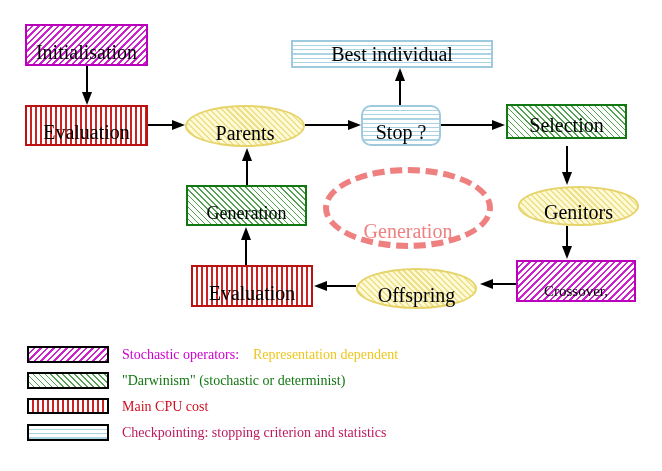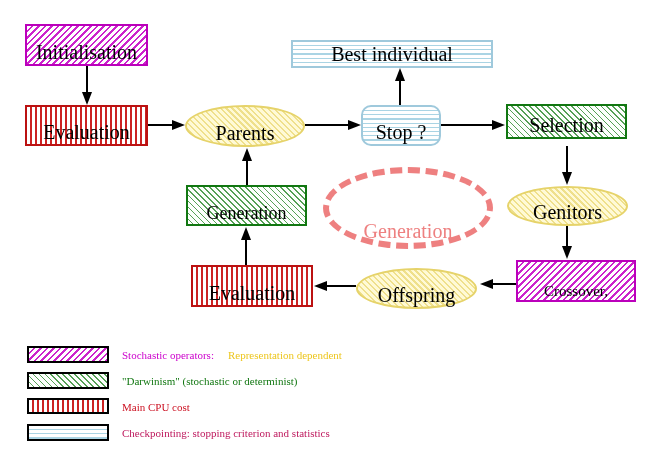--- a/index.html
+++ b/index.html
@@ -35,21 +35,21 @@
   .hline,.vline{position:absolute;background:#000;}
   .hline{height:2px;} .vline{width:2px;}
   .ah{position:absolute;width:0;height:0;}
   .ah-right{border-top:5px solid transparent;border-bottom:5px solid transparent;border-left:13px solid #000;}
   .ah-left {border-top:5px solid transparent;border-bottom:5px solid transparent;border-right:13px solid #000;}
   .ah-up   {border-left:5px solid transparent;border-right:5px solid transparent;border-bottom:13px solid #000;}
   .ah-down {border-left:5px solid transparent;border-right:5px solid transparent;border-top:13px solid #000;}
 
   
   .swatch{position:absolute;box-sizing:border-box;border:2px solid;}
-  .legtext{position:absolute;left:122px;font-size:11px;line-height:22px;white-space:nowrap;text-align:right;}
+  .legtext{position:absolute;left:122px;font-size:14px;line-height:22px;white-space:nowrap;text-align:right;}
   .t-magenta{color:#cc00cc;} .t-gold{color:#edc61e;margin-left:14px;}
   .t-green{color:#117711;} .t-red{color:#cc1122;} .t-cyan{color:#be185d;}
 </style>
 </head>
 <body>
 
 <div class="canvas">
 
   <div class="node box hatch-magenta f20" style="left:25px;top:24px;width:123px;height:42px;">
     <span>Initialisation</span>
@@ -68,21 +68,21 @@
   </div>
 
   <div class="node box stripe-cyan rounded f20" style="left:361px;top:105px;width:80px;height:41px;">
     <span>Stop ?</span>
   </div>
 
   <div class="node box hatch-green f20" style="left:506px;top:104px;width:121px;height:35px;">
     <span>Selection</span>
   </div>
 
-  <div class="node ellipse hatch-yellow f20" style="left:507px;top:186px;width:121px;height:40px;">
+  <div class="node ellipse hatch-yellow f20" style="left:518px;top:186px;width:121px;height:40px;">
     <span>Genitors</span>
   </div>
 
   <div class="node box hatch-magenta f15" style="left:516px;top:260px;width:120px;height:42px;flex-direction:row;">
     <span>Crossover,</span>
   </div>
 
   <div class="node ellipse hatch-yellow f20" style="left:356px;top:268px;width:121px;height:41px;">
     <span>Offspring</span>
   </div>

